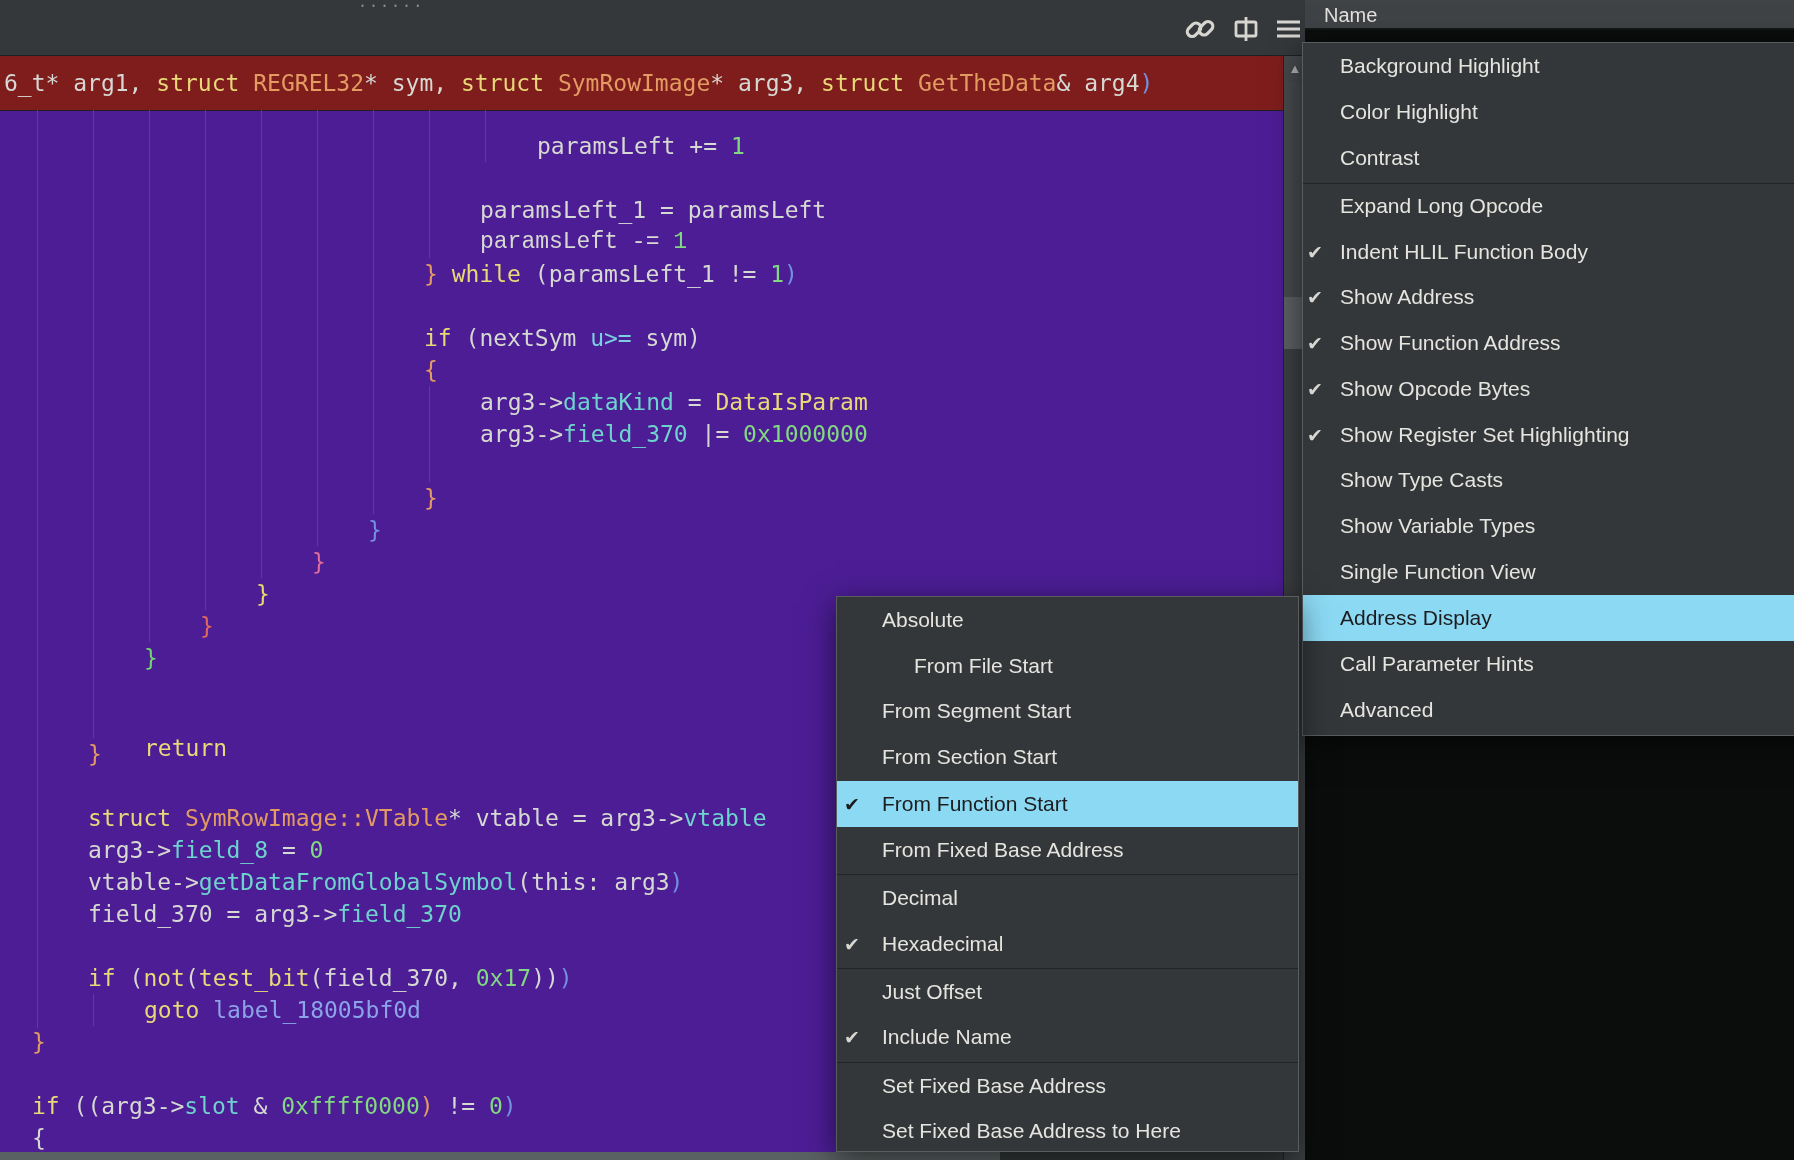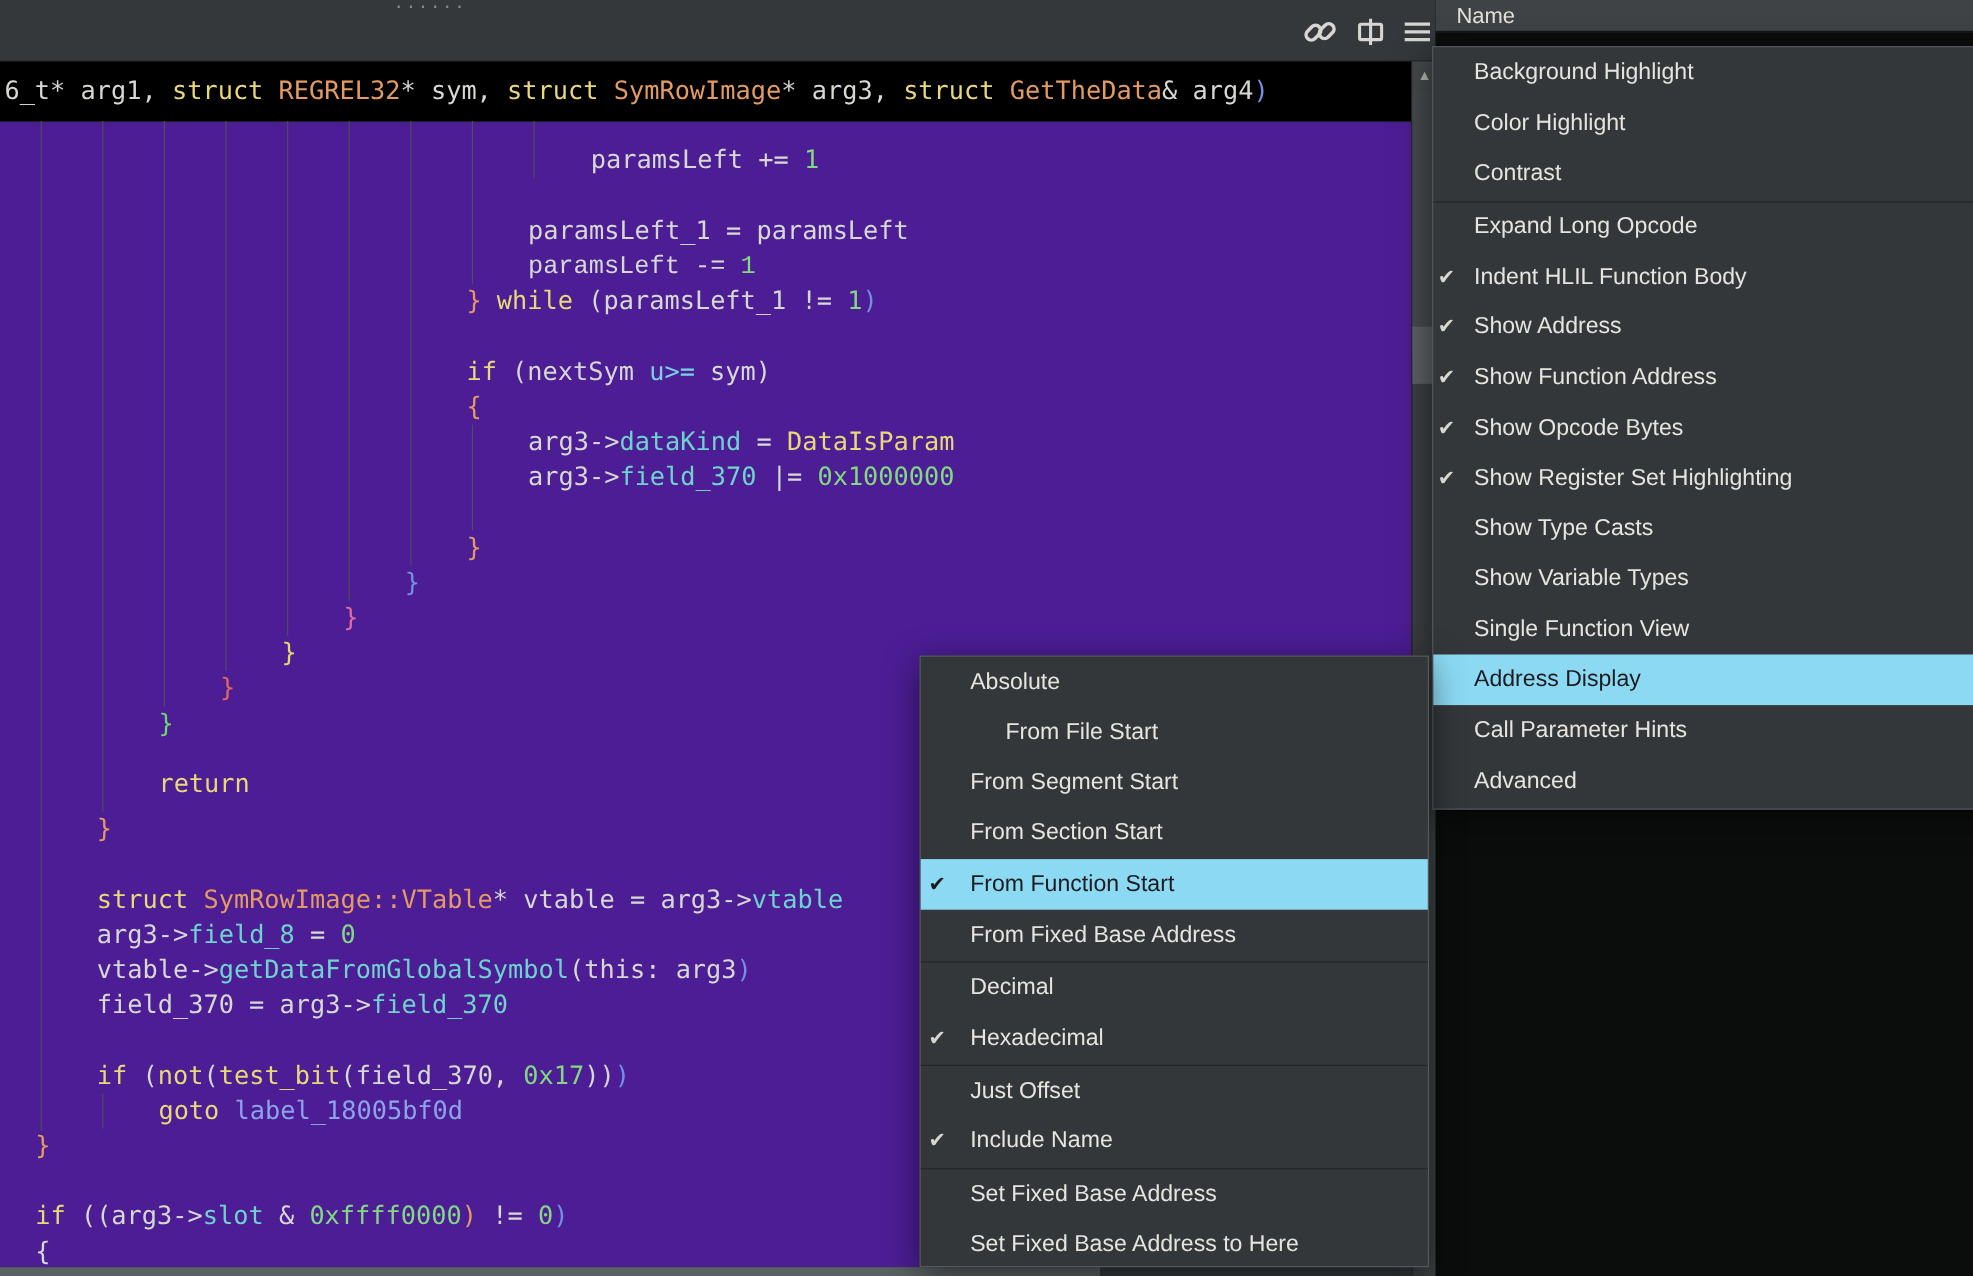--- a/index.html
+++ b/index.html
@@ -5,21 +5,21 @@
   html,body{margin:0;padding:0;background:#1a1c1d;}
   #screen{position:relative;width:1794px;height:1160px;overflow:hidden;
           background:#282b2d;font-family:"Liberation Sans",sans-serif;}
   
   #topbar{position:absolute;left:0;top:0;width:1305px;height:55px;background:#34383a;
           border-bottom:1px solid #1e2022;}
   #drag-dots{position:absolute;left:358px;top:-7px;color:#8a8d8e;font-size:15px;letter-spacing:2px;
              font-family:"DejaVu Sans Mono",monospace;}
   .tb-icon{position:absolute;top:14px;cursor:pointer;}
   
-  #sig-strip{position:absolute;left:0;top:56px;width:1283px;height:54px;background:#000000;
+  #sig-strip{position:absolute;left:0;top:56px;width:1283px;height:54px;background:#7f1d1d;
              border-bottom:1px solid #1e2022;}
   #sig-line{position:absolute;left:4px;top:11px;white-space:pre;
             font-family:"DejaVu Sans Mono",monospace;font-size:23px;line-height:32px;}
   #code-area{position:absolute;left:0;top:111px;width:1283px;height:1041px;background:#4c1d95;}
   .code-line{position:absolute;white-space:pre;font-family:"DejaVu Sans Mono",monospace;
              font-size:23px;line-height:32px;height:32px;}
   .guide{position:absolute;width:1px;background:#4e5254;}
   .c-df{color:#d6d8d2}.c-kw{color:#e8d878}.c-ty{color:#e39b62}.c-fld{color:#6fd3cd}
   .c-num{color:#82d982}.c-fn{color:#8ca3e8}.c-pb{color:#7291e0}.c-bo{color:#e39b62}
   .c-bb{color:#7291e0}.c-bp{color:#e06c9d}.c-by{color:#e5d96c}.c-br{color:#e0695f}.c-bg{color:#6fd66f}
@@ -98,21 +98,21 @@
       <div class="code-line" style="left: 424px; top: 211px;"><span class="c-kw">if </span><span class="c-df">(nextSym </span><span class="c-u">u&gt;= </span><span class="c-df">sym)</span></div>
       <div class="code-line" style="left: 424px; top: 243px;"><span class="c-bo">{</span></div>
       <div class="code-line" style="left: 480px; top: 275px;"><span class="c-df">arg3-&gt;</span><span class="c-fld">dataKind</span><span class="c-df"> = </span><span class="c-kw">DataIsParam</span></div>
       <div class="code-line" style="left: 480px; top: 307px;"><span class="c-df">arg3-&gt;</span><span class="c-fld">field_370</span><span class="c-df"> |= </span><span class="c-num">0x1000000</span></div>
       <div class="code-line" style="left: 424px; top: 371px;"><span class="c-bo">}</span></div>
       <div class="code-line" style="left: 368px; top: 403px;"><span class="c-bb">}</span></div>
       <div class="code-line" style="left: 312px; top: 435px;"><span class="c-bp">}</span></div>
       <div class="code-line" style="left: 256px; top: 467px;"><span class="c-by">}</span></div>
       <div class="code-line" style="left: 200px; top: 499px;"><span class="c-br">}</span></div>
       <div class="code-line" style="left: 144px; top: 531px;"><span class="c-bg">}</span></div>
-      <div class="code-line" style="left: 144px; top: 586px;"><span class="c-kw">return</span></div>
+      <div class="code-line" style="left: 144px; top: 621px;"><span class="c-kw">return</span></div>
       <div class="code-line" style="left: 88px; top: 627px;"><span class="c-bo">}</span></div>
       <div class="code-line" style="left: 88px; top: 691px;"><span class="c-kw">struct </span><span class="c-ty">SymRowImage::VTable</span><span class="c-df">* vtable = arg3-&gt;</span><span class="c-fld">vtable</span></div>
       <div class="code-line" style="left: 88px; top: 723px;"><span class="c-df">arg3-&gt;</span><span class="c-fld">field_8</span><span class="c-df"> = </span><span class="c-num">0</span></div>
       <div class="code-line" style="left: 88px; top: 755px;"><span class="c-df">vtable-&gt;</span><span class="c-fld">getDataFromGlobalSymbol</span><span class="c-df">(this: arg3</span><span class="c-pb">)</span></div>
       <div class="code-line" style="left: 88px; top: 787px;"><span class="c-df">field_370 = arg3-&gt;</span><span class="c-fld">field_370</span></div>
       <div class="code-line" style="left: 88px; top: 851px;"><span class="c-kw">if </span><span class="c-df">(</span><span class="c-kw">not</span><span class="c-df">(</span><span class="c-kw">test_bit</span><span class="c-df">(field_370, </span><span class="c-num">0x17</span><span class="c-df">))</span><span class="c-pb">)</span></div>
       <div class="code-line" style="left: 144px; top: 883px;"><span class="c-kw">goto </span><span class="c-fn">label_18005bf0d</span></div>
       <div class="code-line" style="left: 32px; top: 915px;"><span class="c-bo">}</span></div>
       <div class="code-line" style="left: 32px; top: 979px;"><span class="c-kw">if </span><span class="c-df">((arg3-&gt;</span><span class="c-fld">slot</span><span class="c-df"> &amp; </span><span class="c-num">0xffff0000</span><span class="c-bo">)</span><span class="c-df"> != </span><span class="c-num">0</span><span class="c-pb">)</span></div>
       <div class="code-line" style="left: 32px; top: 1011px;"><span class="c-df">{</span></div>

